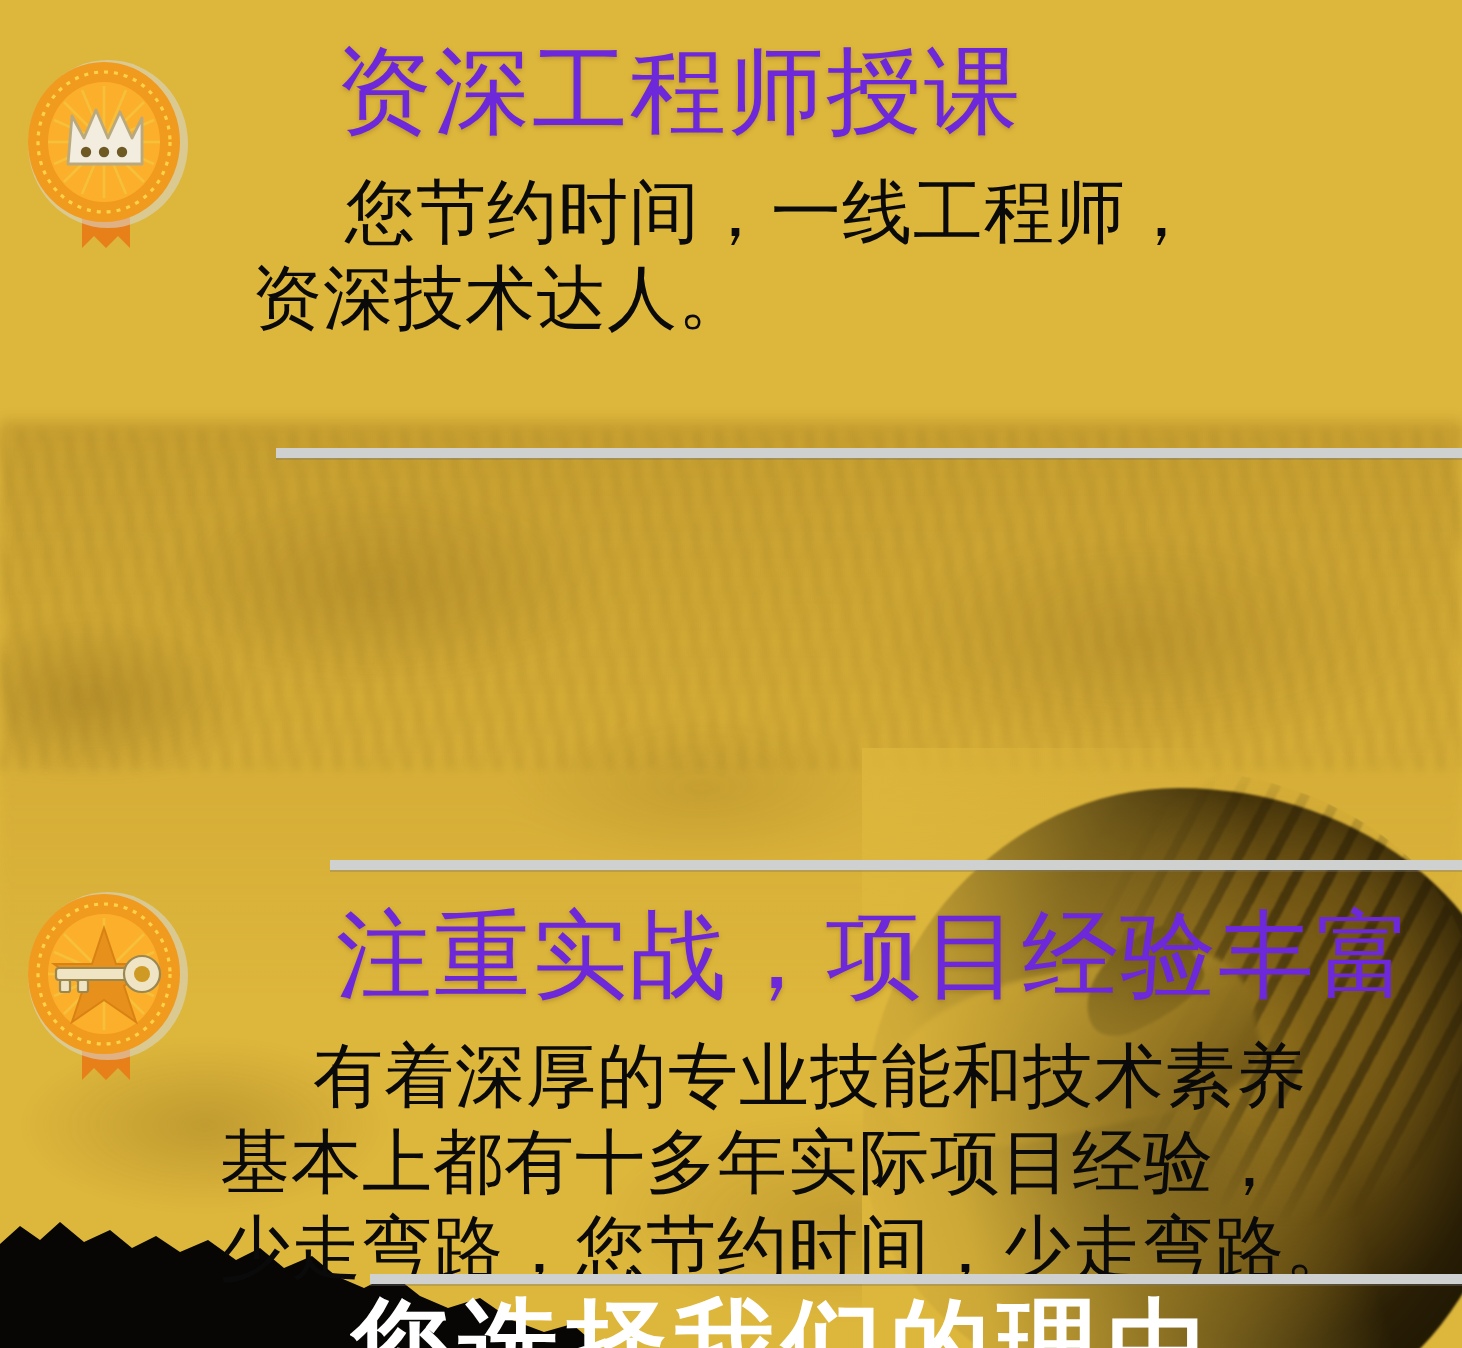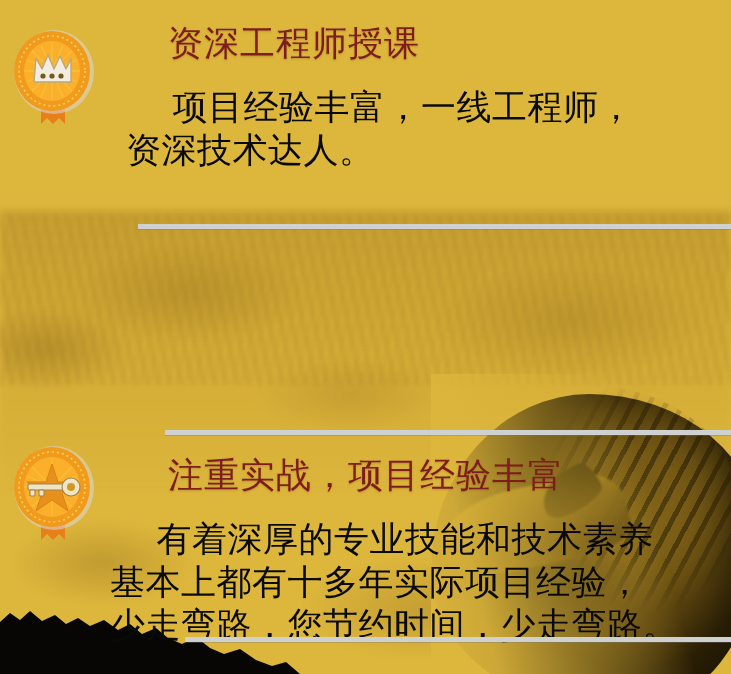--- a/index.html
+++ b/index.html
@@ -120,26 +120,27 @@
 
   .medal{
     position:absolute;
     width:92px;height:104px;
   }
   #medal1{left:8px;top:28px;}
   #medal2{left:8px;top:226px;}
 
   .title{
     position:absolute;
-    color:#7f1d1d;
-    font-size:35px;
+    color:#6d28d9;
+    font-size:48px;
     line-height:1;
     letter-spacing:1px;
     white-space:nowrap;
     text-shadow:0 1px 2px rgba(120,90,20,.35);
+    font-family:Liberation Mono, monospace;
   }
   #title1{left:168px;top:26px;}
   #title2{left:168px;top:240px;}
 
   .body-text{
     position:absolute;
     color:#0a0a0a;
     font-size:35px;
     line-height:43px;
     white-space:pre;
@@ -205,21 +206,21 @@
         <line x1="55" y1="17" x2="33" y2="69"></line>
       </g>
       <path d="M26,54 L28,30 L34,41 L40,27 L46,41 L52,28 L58,41 L63,31 L63,54 Z" fill="#f3ede0" stroke="#b9a97f" stroke-width="1.4" stroke-linejoin="round"></path>
       <circle cx="35" cy="48" r="2.6" fill="#6e5a22"></circle>
       <circle cx="44" cy="48" r="2.6" fill="#6e5a22"></circle>
       <circle cx="53" cy="48" r="2.6" fill="#6e5a22"></circle>
     </svg>
 
     <div class="title" id="title1">资深工程师授课</div>
 
-    <div class="body-text" id="body1"><span>    项目经验丰富，一线工程师，
+    <div class="body-text" id="body1"><span>    您节约时间，一线工程师，
 资深技术达人。</span></div>
   </div>
 
   <div class="divider" id="div1"></div>
 
   <div class="section" id="sec2">
 
     <svg class="medal" id="medal2" viewBox="0 0 92 104">
       <path d="M33,62 L33,96 L39,90 L45,96 L51,90 L57,96 L57,62 Z" fill="#e8801a"></path>
       <ellipse cx="46" cy="44" rx="40" ry="42" fill="#d9d9d9" opacity=".55"></ellipse>
@@ -257,14 +258,15 @@
 
     
 
     
 
     
   </div>
 
   <div class="divider" id="div3"></div>
 
+  <div class="bottom-text">您选择我们的理由</div>
 
 </div>
 
 </body></html>

